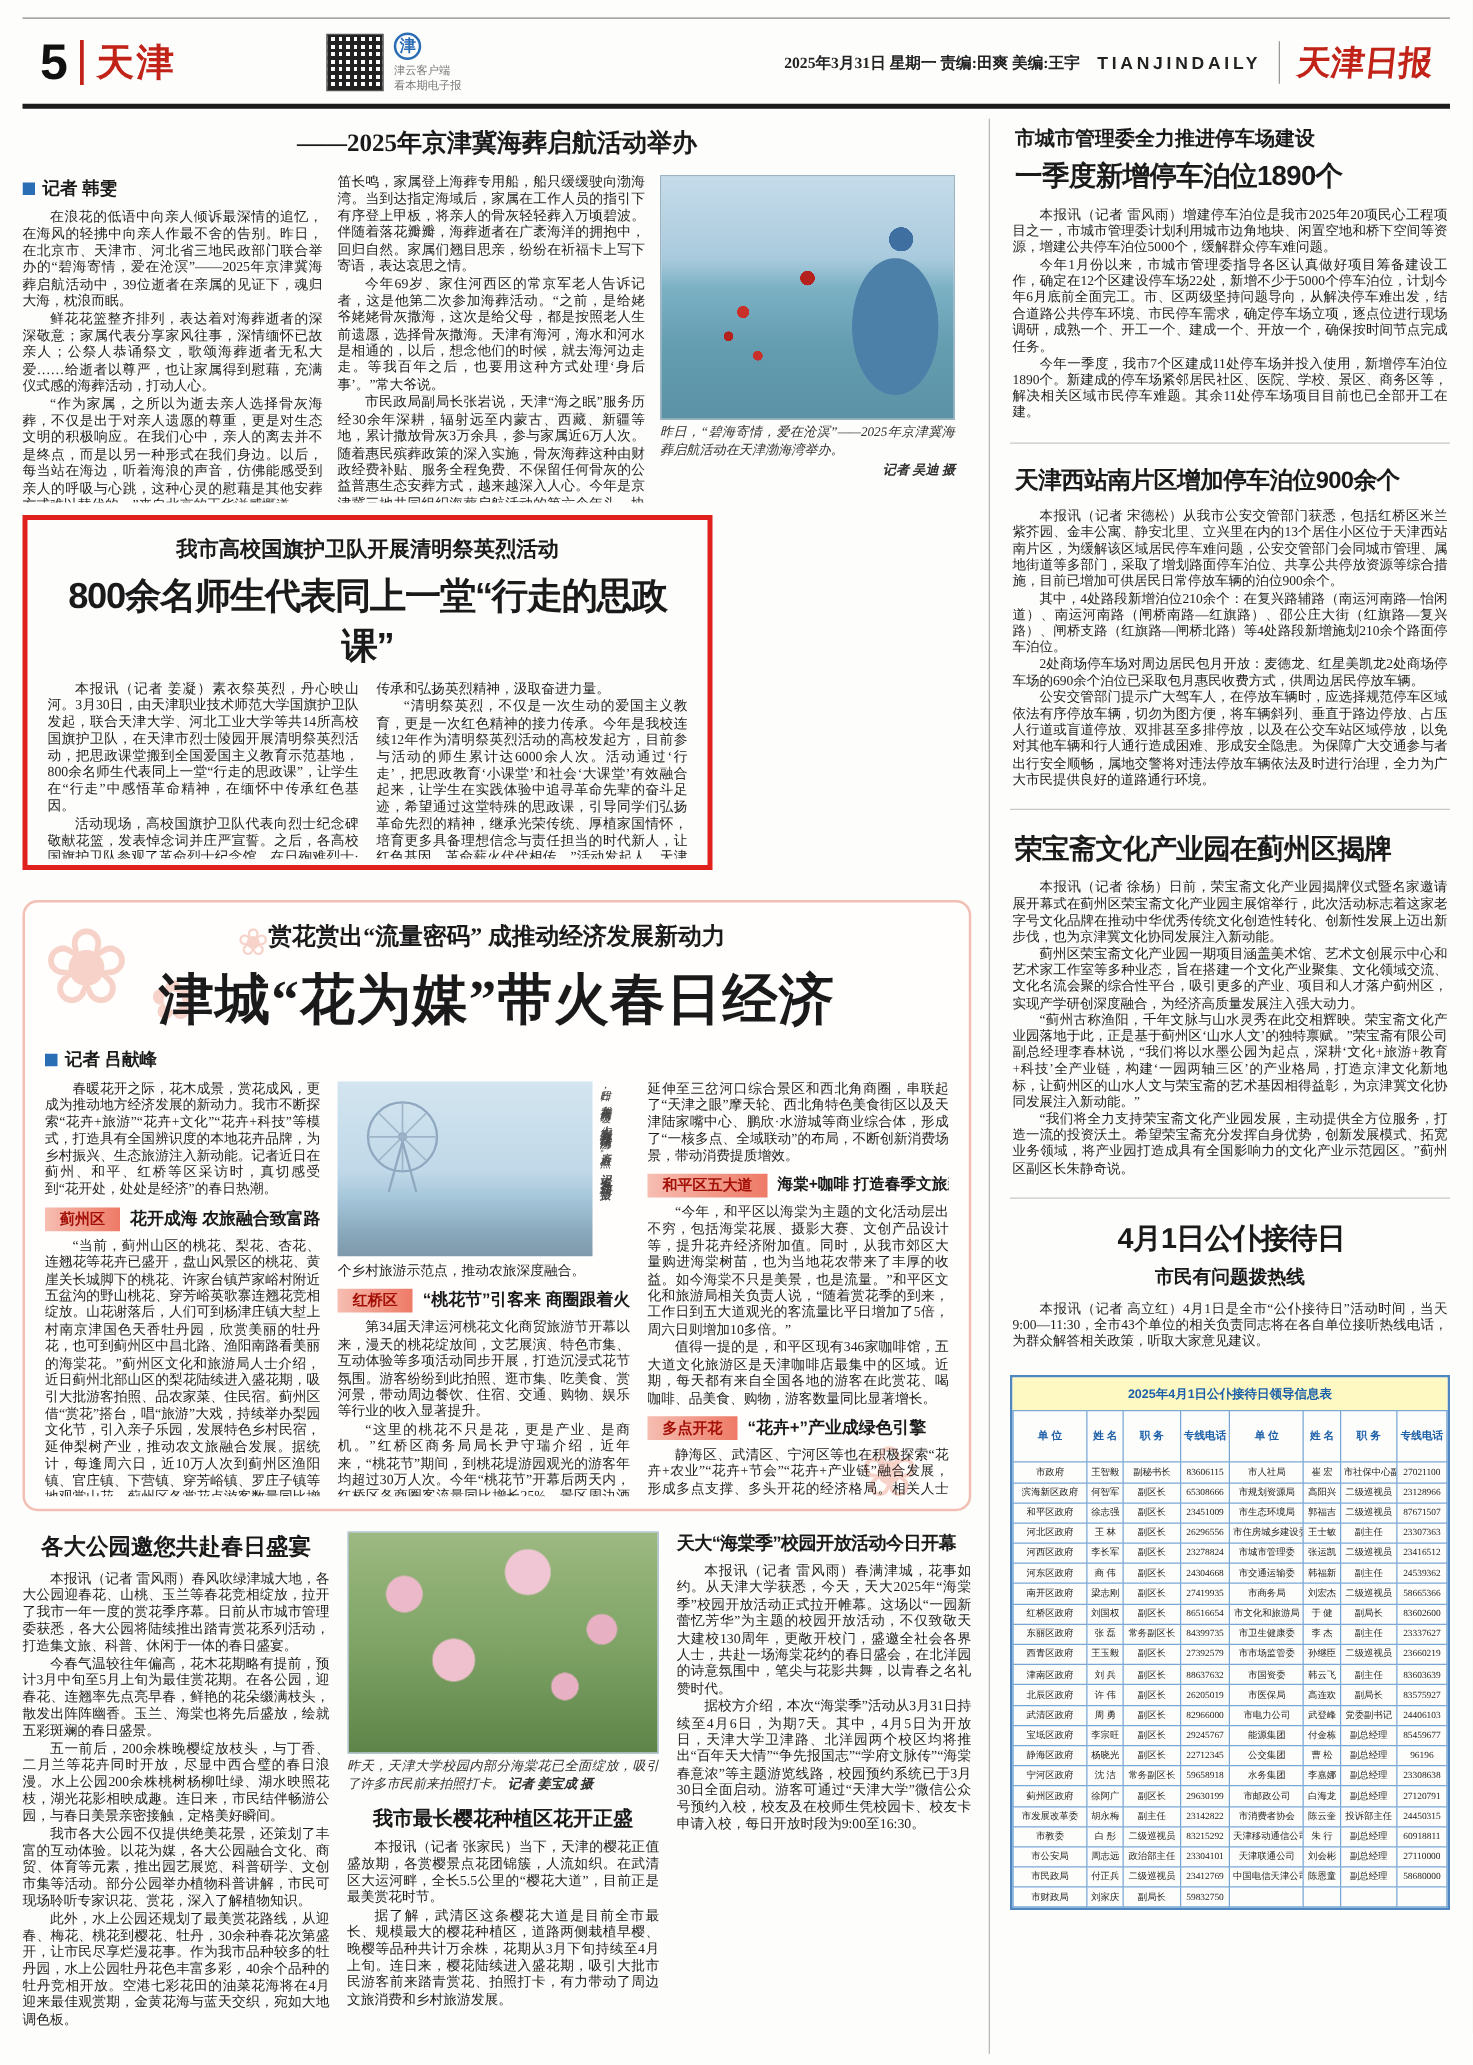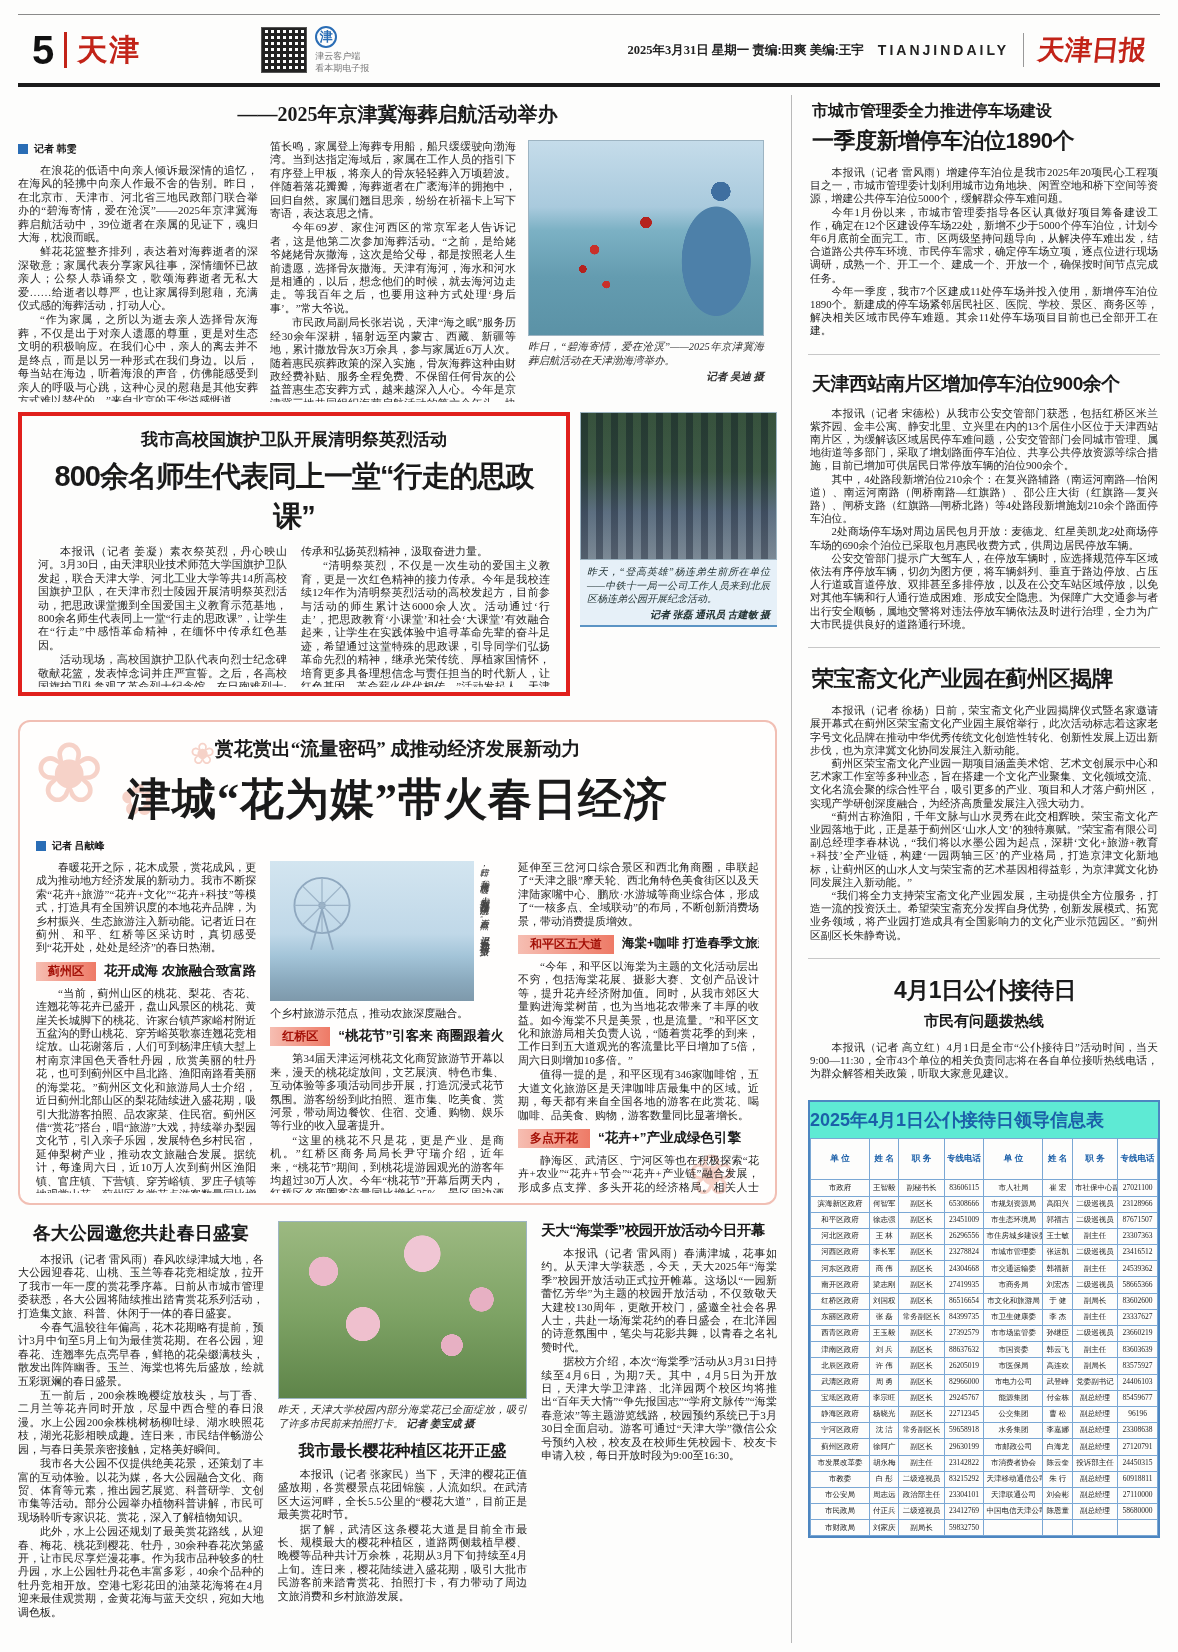--- a/index.html
+++ b/index.html
@@ -29,21 +29,21 @@
 
   
   .content { display:flex; padding-top:8px; }
   .main-left { width:774px; padding-right:14px; border-right:1px solid #b9b9b9; }
   .sidebar { width:368px; padding-left:16px; height:1548px; overflow:hidden; }
 
   
   .bt { font-size:11px; line-height:13.4px; text-align:justify; color:#1e1e1e; }
   .ind { text-indent:2em; }
   .cont { text-indent:0; }
-  .byline { display:flex; align-items:center; gap:6px; font-size:10px; font-weight:bold; margin:2px 0 8px 0; }
+  .byline { display:flex; align-items:center; gap:6px; font-size:14px; font-weight:bold; margin:2px 0 8px 0; }
   .sq { width:10px; height:10px; background:#2a6db5; display:inline-block; }
   .credit { text-align:right; font-weight:bold; font-size:10.5px; margin-top:2px; }
 
   
   .lead-hl { text-align:center; font-size:42px; font-weight:bold; letter-spacing:1px; color:#0e0e0e; margin-top:4px; }
   .lead-sub { text-align:center; font-size:20px; font-weight:bold; margin:6px 0 12px 0; }
   .lead-row { display:flex; gap:12px; height:262px; overflow:hidden; }
   .lead-c1 { width:240px; }
   .lead-c2 { width:246px; }
   .bt + .bt { margin-top:1px; }
@@ -108,21 +108,21 @@
   .s-kicker { font-size:16px; font-weight:bold; margin:2px 0 4px 2px; }
   .s-hl { font-size:22px; font-weight:bold; font-family:"Liberation Sans","DejaVu Sans",sans-serif; margin:2px 0 10px 2px; letter-spacing:-0.5px; }
   .s-hl.wide { font-size:19px; }
   .s-hl.center { text-align:center; font-size:23px; }
   .s-sub { text-align:center; font-size:15px; font-weight:bold; margin:-4px 0 10px 0; }
   .sb-bt { font-size:10.8px; line-height:13.2px; text-align:justify; text-indent:2em; color:#1e1e1e; }
   .s-div { border:none; border-top:1px solid #c7c7c7; margin:6px 0 10px 0; }
 
   
   .tablewrap { border:2px solid #4d86c0; margin-top:10px; }
-  .t-title { background:#5eead4; color:#1b5fa8; font-weight:bold; font-family:"Liberation Sans",sans-serif; font-size:18px; padding:6px 0; }
+  .t-title { background:#fef9c3; color:#1b5fa8; font-weight:bold; font-family:"Liberation Sans",sans-serif; font-size:10px; text-align:center; padding:6px 0; }
   table.hot { width:100%; border-collapse:collapse; table-layout:fixed; }
   table.hot th { color:#1b5fa8; font-size:8.5px; padding:14px 1px; border:1px solid #7aa7d4; font-family:"Liberation Sans",sans-serif; }
   table.hot td { font-size:7.5px; line-height:8.6px; color:#222; border:1px solid #7aa7d4; padding:1px 2px; text-align:center; overflow:hidden; white-space:nowrap; height:16.2px; }
 </style>
 </head>
 <body>
 
 <div class="page">
   <div class="rule-thin"></div>
 
@@ -189,27 +189,20 @@
             <div class="col">
               <p class="bt ind">本报讯（记者 姜凝）素衣祭英烈，丹心映山河。3月30日，由天津职业技术师范大学国旗护卫队发起，联合天津大学、河北工业大学等共14所高校国旗护卫队，在天津市烈士陵园开展清明祭英烈活动，把思政课堂搬到全国爱国主义教育示范基地，800余名师生代表同上一堂“行走的思政课”，让学生在“行走”中感悟革命精神，在缅怀中传承红色基因。</p>
               <p class="bt ind">活动现场，高校国旗护卫队代表向烈士纪念碑敬献花篮，发表悼念词并庄严宣誓。之后，各高校国旗护卫队参观了革命烈士纪念馆、在日殉难烈士·劳工纪念馆，市烈士陵园志愿者为同学们讲述了英烈故事，大家还一起学习了《中华人民共和国英雄烈士保护法》和《烈士褒扬条例》，以</p>
             </div>
             <div class="col">
               <p class="bt cont">传承和弘扬英烈精神，汲取奋进力量。</p>
               <p class="bt ind">“清明祭英烈，不仅是一次生动的爱国主义教育，更是一次红色精神的接力传承。今年是我校连续12年作为清明祭英烈活动的高校发起方，目前参与活动的师生累计达6000余人次。活动通过‘行走’，把思政教育‘小课堂’和社会‘大课堂’有效融合起来，让学生在实践体验中追寻革命先辈的奋斗足迹，希望通过这堂特殊的思政课，引导同学们弘扬革命先烈的精神，继承光荣传统、厚植家国情怀，培育更多具备理想信念与责任担当的时代新人，让红色基因、革命薪火代代相传。”活动发起人、天津职业技术师范大学党委学生工作部副部长、武装部副部长张贺忠说。</p>
             </div>
           </div>
         </div>
-        <figure class="photo2">
-          <div class="photo photo-martyrs"></div>
-          <figcaption class="capblue">
-            <span>昨天，“登高英雄”杨连弟生前所在单位——中铁十一局一公司工作人员来到北辰区杨连弟公园开展纪念活动。</span>
-            <div class="credit">记者 张磊 通讯员 古建敏 摄</div>
-          </figcaption>
-        </figure>
       </section>
 
       <section class="flowerbox">
         <span class="blossom" style="font-size:84px;left:14px;top:2px;">❀</span>
         <span class="blossom" style="font-size:44px;left:100px;top:52px;">✿</span>
         <span class="blossom" style="font-size:30px;left:170px;top:14px;">❀</span>
         <span class="blossom" style="font-size:56px;right:40px;bottom:-4px;">❀</span>
         <div class="f-kicker">赏花赏出“流量密码” 成推动经济发展新动力</div>
         <h2 class="f-hl">津城“花为媒”带火春日经济</h2>
         <div class="byline">

